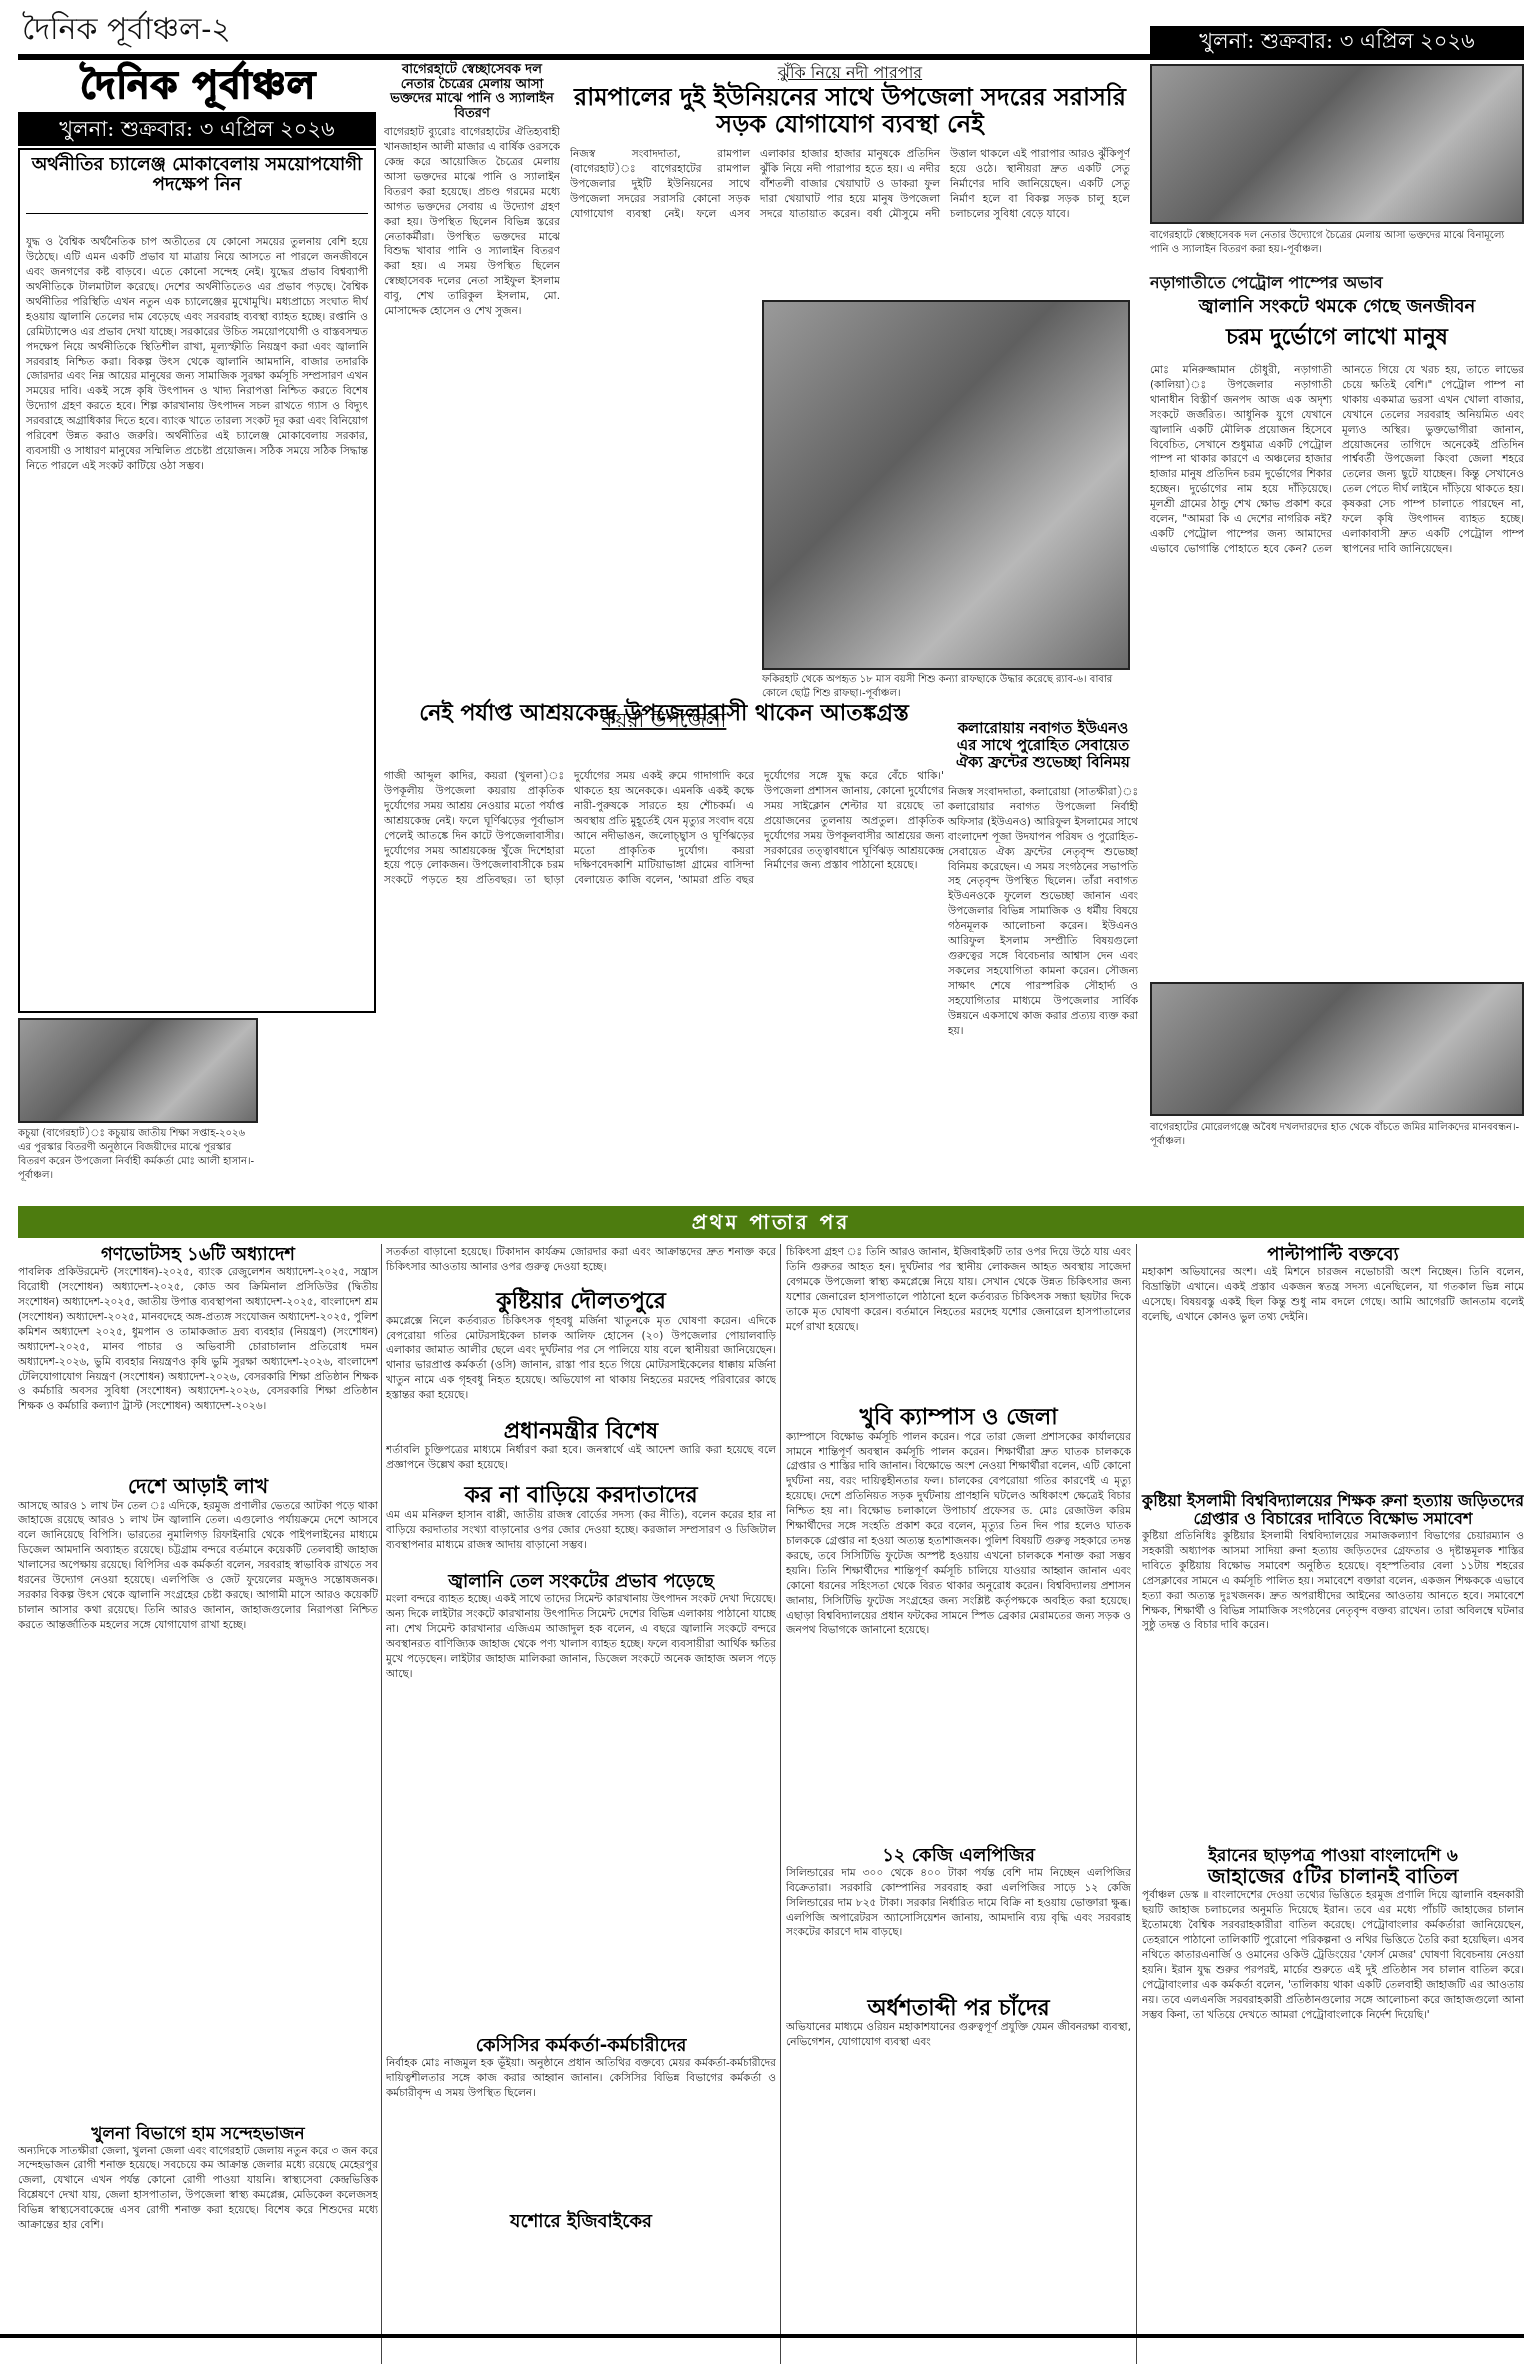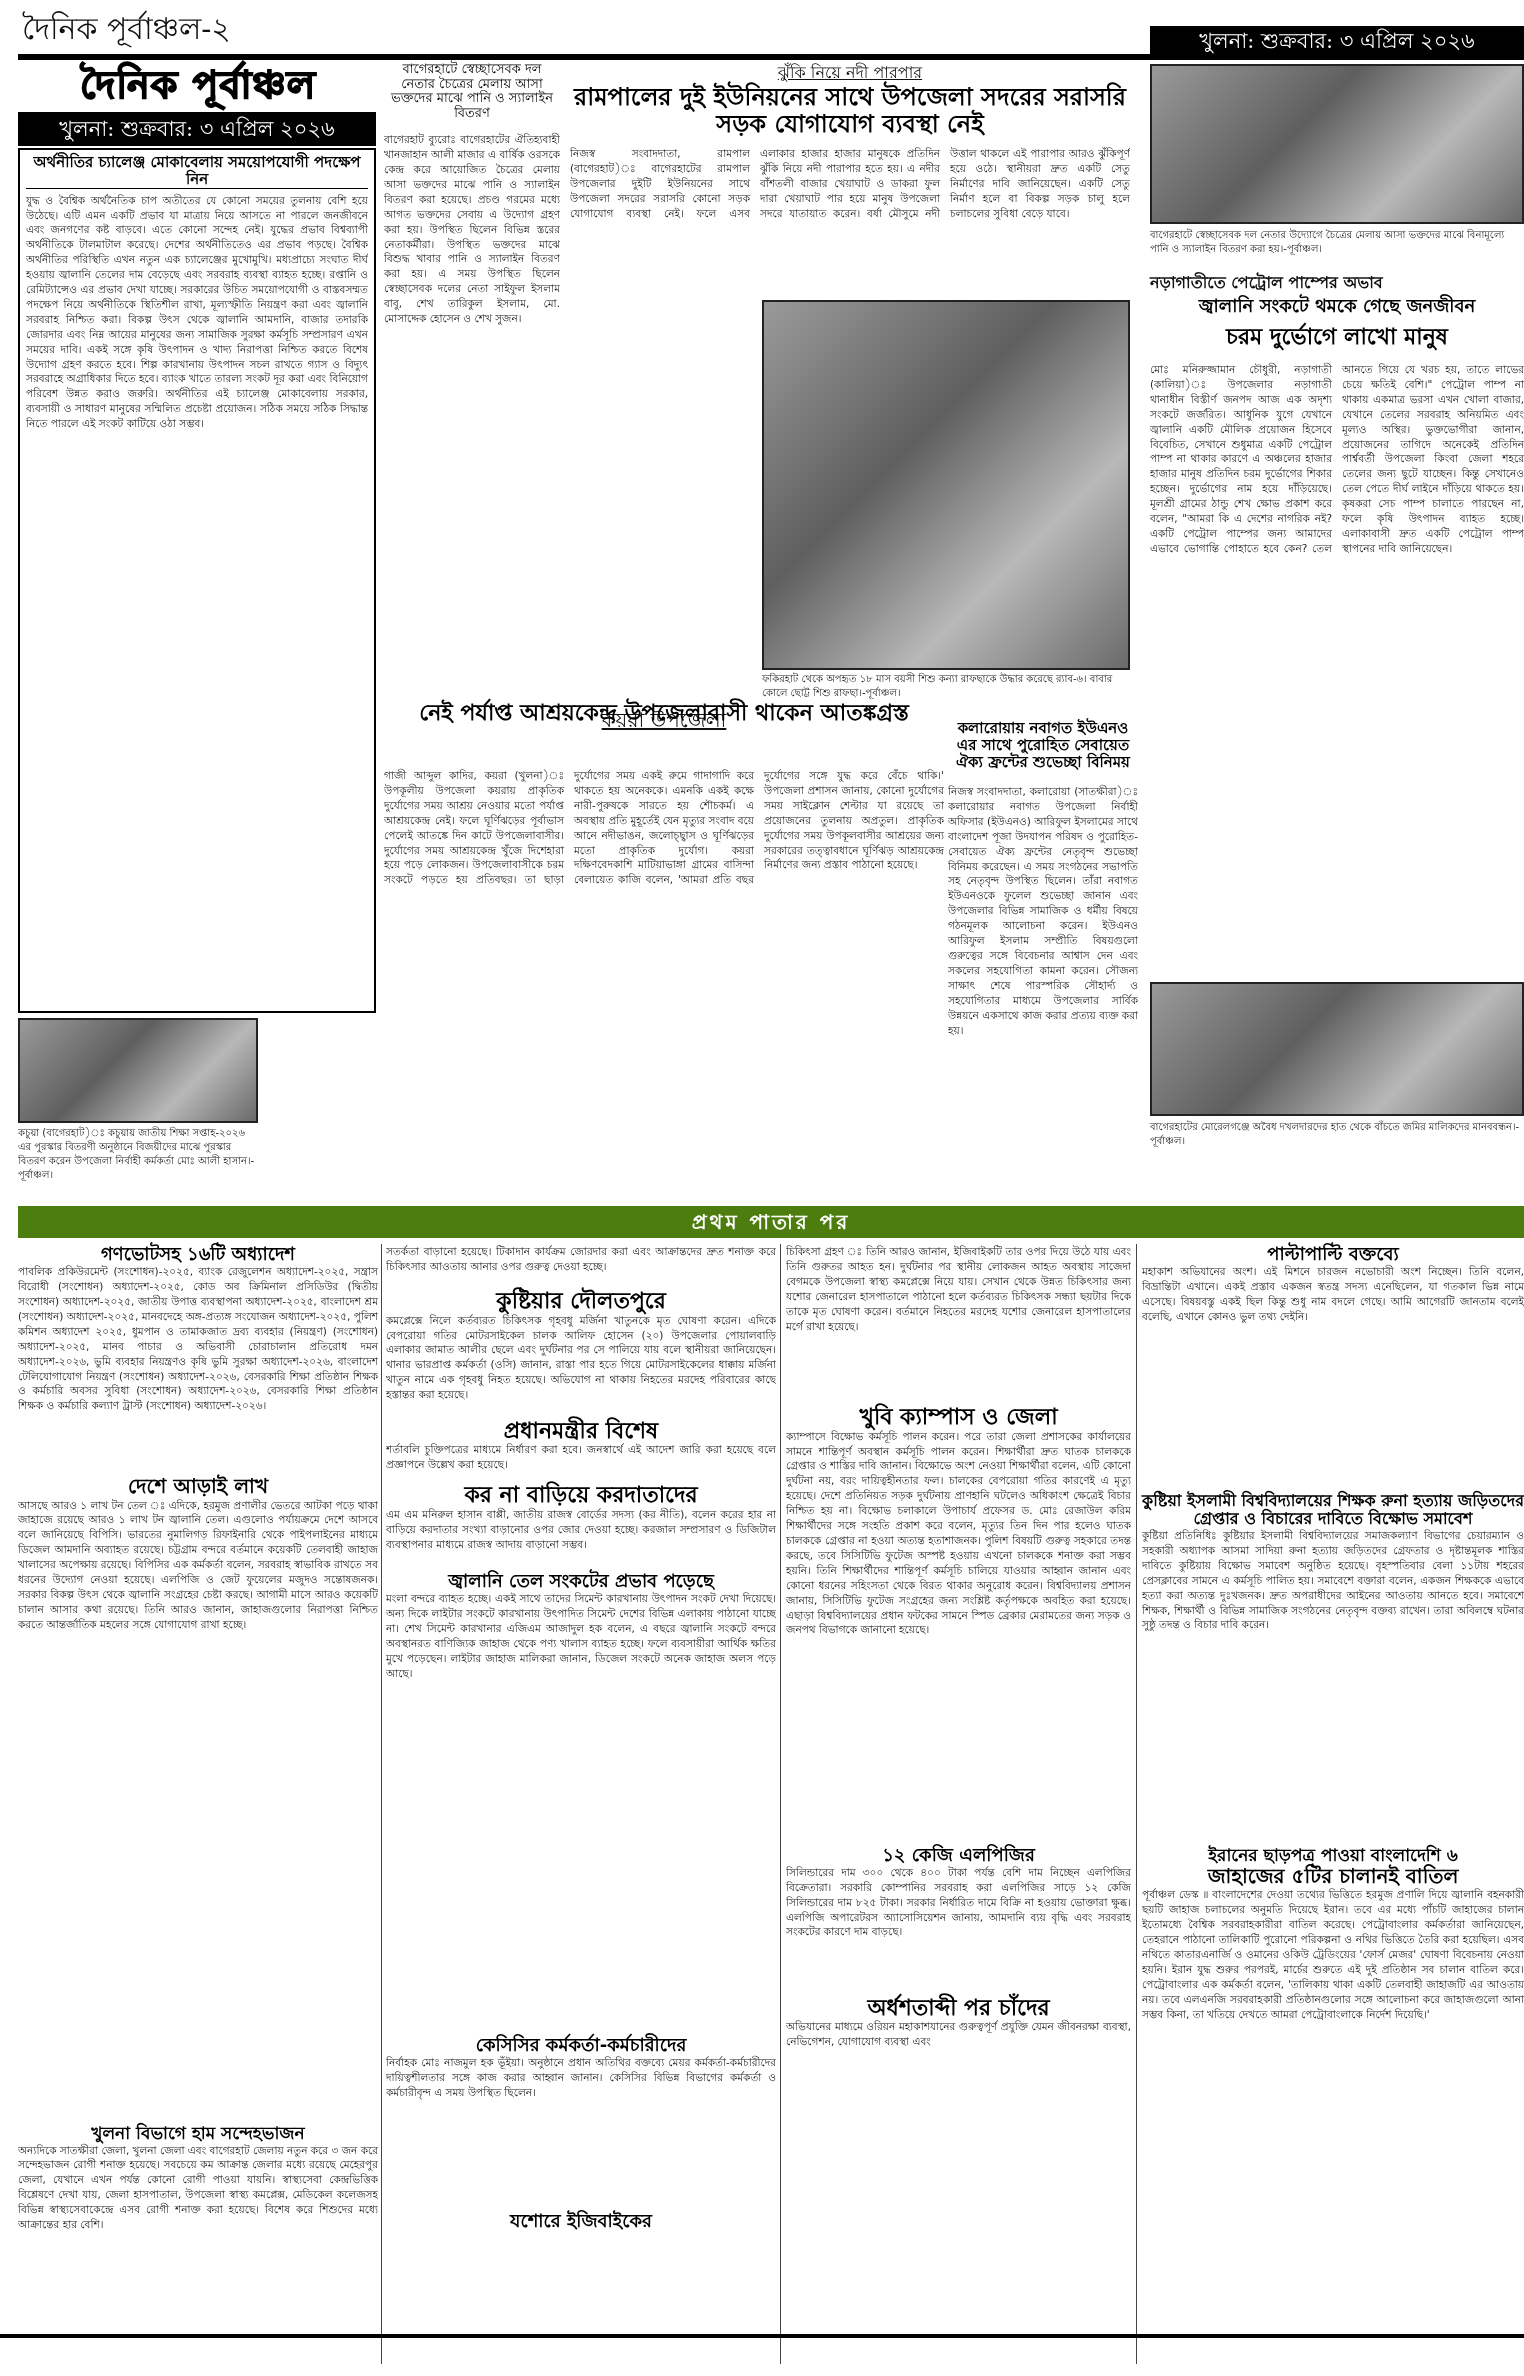--- a/index.html
+++ b/index.html
@@ -19,29 +19,29 @@
 <body>
 
 <div class="abs" style="left:22px;top:14px;font-family:'DejaVu Serif',serif;font-size:30px;line-height:1">দৈনিক পূর্বাঞ্চল-২</div>
 <div class="abs topline"></div>
 <div class="abs" style="left:1150px;top:26px;width:374px;height:30px;background:#000;color:#fff;font-family:'DejaVu Serif',serif;font-size:21px;line-height:30px;text-align:center">খুলনা: শুক্রবার: ৩ এপ্রিল ২০২৬</div>
 
 <div class="abs" style="left:20px;top:62px;width:356px;height:46px;font-family:'DejaVu Serif',serif;font-weight:900;font-size:38px;line-height:46px;text-align:center;letter-spacing:1px;-webkit-text-stroke:1.5px #000">দৈনিক পূর্বাঞ্চল</div>
 <div class="abs" style="left:18px;top:112px;width:358px;height:34px;background:#000;color:#fff;font-family:'DejaVu Serif',serif;font-size:21px;line-height:34px;text-align:center">খুলনা: শুক্রবার: ৩ এপ্রিল ২০২৬</div>
 
 <div class="abs boxed" style="left:18px;top:148px;width:358px;height:865px;padding:4px 6px">
-  <div class="hl" style="font-size:15px;margin-bottom:4px;border-bottom:1px solid #000;padding-bottom:0">অর্থনীতির চ্যালেঞ্জ মোকাবেলায় সময়োপযোগী পদক্ষেপ নিন</div>
+  <div class="hl" style="font-size:18px;margin-bottom:20px;border-bottom:1px solid #000;padding-bottom:19px">অর্থনীতির চ্যালেঞ্জ মোকাবেলায় সময়োপযোগী পদক্ষেপ নিন</div>
   <div class="body-text" style="height:820px">যুদ্ধ ও বৈশ্বিক অর্থনৈতিক চাপ অতীতের যে কোনো সময়ের তুলনায় বেশি হয়ে উঠেছে। এটি এমন একটি প্রভাব যা মাত্রায় নিয়ে আসতে না পারলে জনজীবনে এবং জনগণের কষ্ট বাড়বে। এতে কোনো সন্দেহ নেই। যুদ্ধের প্রভাব বিশ্বব্যাপী অর্থনীতিকে টালমাটাল করেছে। দেশের অর্থনীতিতেও এর প্রভাব পড়ছে। বৈশ্বিক অর্থনীতির পরিস্থিতি এখন নতুন এক চ্যালেঞ্জের মুখোমুখি। মধ্যপ্রাচ্যে সংঘাত দীর্ঘ হওয়ায় জ্বালানি তেলের দাম বেড়েছে এবং সরবরাহ ব্যবস্থা ব্যাহত হচ্ছে। রপ্তানি ও রেমিট্যান্সেও এর প্রভাব দেখা যাচ্ছে। সরকারের উচিত সময়োপযোগী ও বাস্তবসম্মত পদক্ষেপ নিয়ে অর্থনীতিকে স্থিতিশীল রাখা, মূল্যস্ফীতি নিয়ন্ত্রণ করা এবং জ্বালানি সরবরাহ নিশ্চিত করা। বিকল্প উৎস থেকে জ্বালানি আমদানি, বাজার তদারকি জোরদার এবং নিম্ন আয়ের মানুষের জন্য সামাজিক সুরক্ষা কর্মসূচি সম্প্রসারণ এখন সময়ের দাবি। একই সঙ্গে কৃষি উৎপাদন ও খাদ্য নিরাপত্তা নিশ্চিত করতে বিশেষ উদ্যোগ গ্রহণ করতে হবে। শিল্প কারখানায় উৎপাদন সচল রাখতে গ্যাস ও বিদ্যুৎ সরবরাহে অগ্রাধিকার দিতে হবে। ব্যাংক খাতে তারল্য সংকট দূর করা এবং বিনিয়োগ পরিবেশ উন্নত করাও জরুরি। অর্থনীতির এই চ্যালেঞ্জ মোকাবেলায় সরকার, ব্যবসায়ী ও সাধারণ মানুষের সম্মিলিত প্রচেষ্টা প্রয়োজন। সঠিক সময়ে সঠিক সিদ্ধান্ত নিতে পারলে এই সংকট কাটিয়ে ওঠা সম্ভব।</div>
 </div>
 
 <div class="abs photo" style="left:18px;top:1018px;width:240px;height:105px"></div>
 <div class="abs caption" style="left:18px;top:1126px;width:240px">কচুয়া (বাগেরহাট)ঃ কচুয়ায় জাতীয় শিক্ষা সপ্তাহ-২০২৬ এর পুরস্কার বিতরণী অনুষ্ঠানে বিজয়ীদের মাঝে পুরস্কার বিতরণ করেন উপজেলা নির্বাহী কর্মকর্তা মোঃ আলী হাসান।-পূর্বাঞ্চল।</div>
 
 <div class="abs" style="left:384px;top:62px;width:176px;height:1006px">
-  <div class="hl" style="font-size:13px;font-weight:normal;margin-bottom:12px">বাগেরহাটে স্বেচ্ছাসেবক দল নেতার চৈত্রের মেলায় আসা ভক্তদের মাঝে পানি ও স্যালাইন বিতরণ</div>
+  <div class="hl" style="font-size:13px;font-weight:bold;margin-bottom:4px">বাগেরহাটে স্বেচ্ছাসেবক দল নেতার চৈত্রের মেলায় আসা ভক্তদের মাঝে পানি ও স্যালাইন বিতরণ</div>
   <div class="body-text" style="height:920px">বাগেরহাট ব্যুরোঃ বাগেরহাটের ঐতিহ্যবাহী খানজাহান আলী মাজার এ বার্ষিক ওরসকে কেন্দ্র করে আয়োজিত চৈত্রের মেলায় আসা ভক্তদের মাঝে পানি ও স্যালাইন বিতরণ করা হয়েছে। প্রচণ্ড গরমের মধ্যে আগত ভক্তদের সেবায় এ উদ্যোগ গ্রহণ করা হয়। উপস্থিত ছিলেন বিভিন্ন স্তরের নেতাকর্মীরা। উপস্থিত ভক্তদের মাঝে বিশুদ্ধ খাবার পানি ও স্যালাইন বিতরণ করা হয়। এ সময় উপস্থিত ছিলেন স্বেচ্ছাসেবক দলের নেতা সাইফুল ইসলাম বাবু, শেখ তারিকুল ইসলাম, মো. মোসাদ্দেক হোসেন ও শেখ সুজন।</div>
 </div>
 
 <div class="abs kicker" style="left:570px;top:62px;width:560px;font-size:16px">ঝুঁকি নিয়ে নদী পারপার</div>
 <div class="abs hl" style="left:570px;top:84px;width:560px;font-size:24px">রামপালের দুই ইউনিয়নের সাথে উপজেলা সদরের সরাসরি সড়ক যোগাযোগ ব্যবস্থা নেই</div>
 <div class="abs body-text" style="left:570px;top:146px;width:560px;height:140px;column-count:3;column-gap:10px">নিজস্ব সংবাদদাতা, রামপাল (বাগেরহাট)ঃ বাগেরহাটের রামপাল উপজেলার দুইটি ইউনিয়নের সাথে উপজেলা সদরের সরাসরি কোনো সড়ক যোগাযোগ ব্যবস্থা নেই। ফলে এসব এলাকার হাজার হাজার মানুষকে প্রতিদিন ঝুঁকি নিয়ে নদী পারাপার হতে হয়। এ নদীর বাঁশতলী বাজার খেয়াঘাট ও ডাকরা ফুল দারা খেয়াঘাট পার হয়ে মানুষ উপজেলা সদরে যাতায়াত করেন। বর্ষা মৌসুমে নদী উত্তাল থাকলে এই পারাপার আরও ঝুঁকিপূর্ণ হয়ে ওঠে। স্থানীয়রা দ্রুত একটি সেতু নির্মাণের দাবি জানিয়েছেন। একটি সেতু নির্মাণ হলে বা বিকল্প সড়ক চালু হলে চলাচলের সুবিধা বেড়ে যাবে।</div>
 <div class="abs photo" style="left:762px;top:300px;width:368px;height:370px"></div>
 <div class="abs caption" style="left:762px;top:672px;width:368px">ফকিরহাট থেকে অপহৃত ১৮ মাস বয়সী শিশু কন্যা রাফছাকে উদ্ধার করেছে র‌্যাব-৬। বাবার কোলে ছোট্ট শিশু রাফছা।-পূর্বাঞ্চল।</div>
 
 <div class="abs kicker" style="left:384px;top:706px;width:560px;font-size:20px">কয়রা উপজেলা</div>

